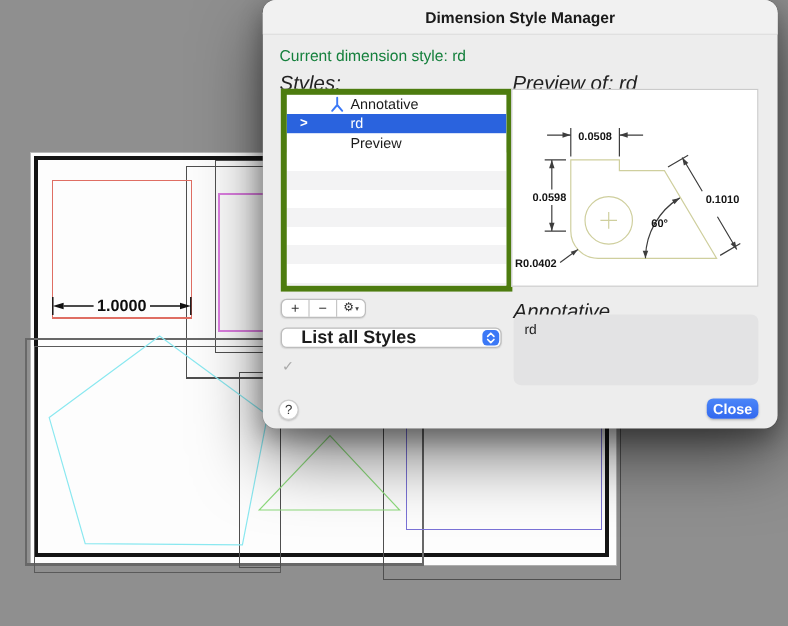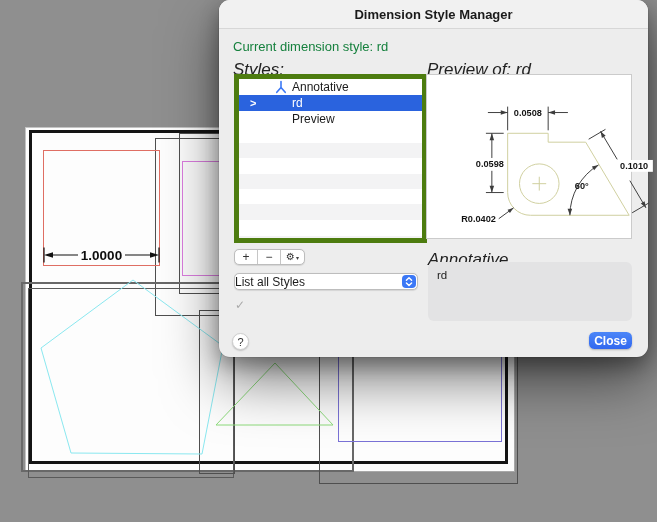--- a/index.html
+++ b/index.html
@@ -36,35 +36,35 @@
                box-shadow:0 .5px 1px rgba(0,0,0,.10);}
   .seg{width:22px;display:flex;align-items:center;justify-content:center;
        border-right:1px solid #c6c6c6;font-size:12px;color:#333;cursor:default;}
   .seg:last-child{border-right:none;width:23px;}
   .seg .gear{font-size:10px;line-height:10px;}
   .seg .caret{font-size:6px;margin-left:1px;color:#444;}
 
   .dropdown{position:absolute;left:15px;top:273px;width:184px;height:17px;box-sizing:border-box;
             background:#fff;border:1px solid #bdbdbd;border-radius:5px;
             box-shadow:0 .5px 1px rgba(0,0,0,.10);display:flex;align-items:center;}
-  .dropdown-text{font-size:12px;color:#1c1c1c;padding-left:0;flex:1;}
+  .dropdown-text{font-size:15px;color:#1c1c1c;padding-left:16px;flex:1;font-weight:bold;}
   .stepper{width:14px;height:13px;border-radius:4px;background:#3b78f6;margin-right:1.5px;
            display:flex;align-items:center;justify-content:center;}
 
   .xrefs{position:absolute;left:16px;top:298px;display:flex;align-items:center;
          font-size:12px;color:#b3b3b3;}
   .xrefs .check{color:#a9a9a9;font-size:12px;margin-right:7px;}
 
   .help-btn{position:absolute;left:13px;top:333px;width:17px;height:17px;border-radius:50%;
             background:#fff;border:1px solid #cecece;box-shadow:0 1px 1.5px rgba(0,0,0,.18);
             display:flex;align-items:center;justify-content:center;
             font-size:11px;color:#333;box-sizing:border-box;}
 
   .preview-box{position:absolute;left:207px;top:74px;width:206px;height:165px;
-               background:#fff;border:1px solid #cbcbcb;box-sizing:border-box;padding-left:32px;}
+               background:#fff;border:1px solid #cbcbcb;box-sizing:border-box;}
   .desc-box{position:absolute;left:209px;top:262px;width:204px;height:59px;box-sizing:border-box;
             background:#e3e3e4;border-radius:6px;padding:7px 9px;
             font-size:11.5px;color:#222;}
   .close-btn{position:absolute;left:370px;top:332px;width:43px;height:17px;
              border-radius:5.5px;background:linear-gradient(#4b86f8,#3268ef);
              color:#fff;font-size:12px;font-weight:600;
              display:flex;align-items:center;justify-content:center;
              box-shadow:0 1px 2px rgba(0,0,0,.25);}
   svg text{font-family:"Liberation Sans","DejaVu Sans",sans-serif;}
 </style>

